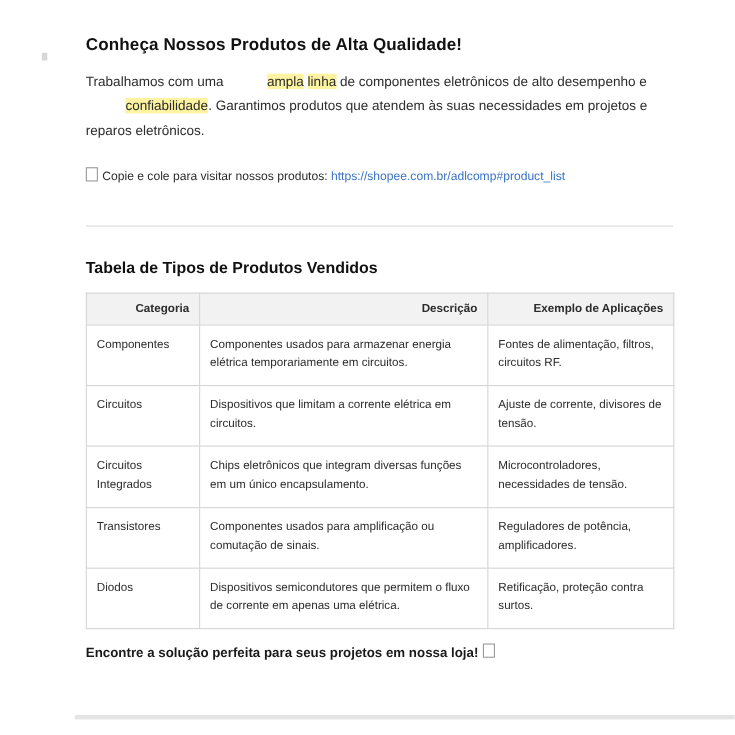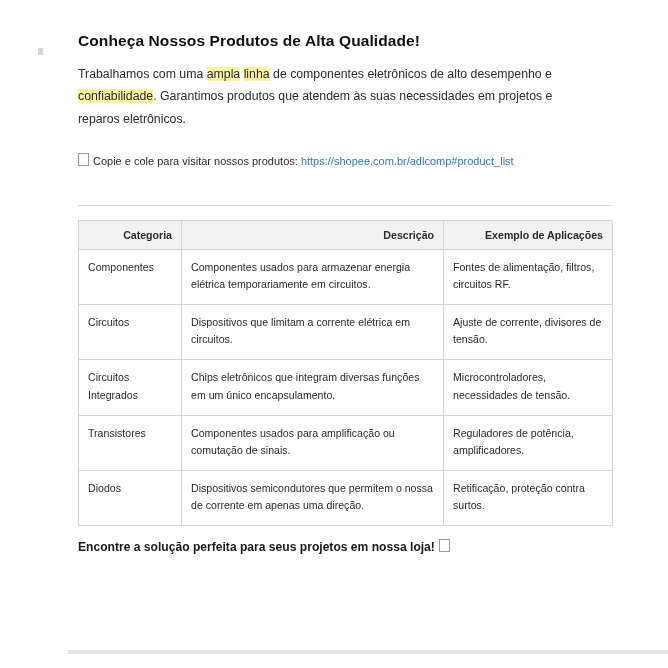--- a/index.html
+++ b/index.html
@@ -45,21 +45,21 @@
     color: #111111;
     letter-spacing: 0.1px;
   }
   .para {
     margin: 13px 0 0 0;
     font-size: 12.3px;
     line-height: 1.82;
     color: #2c2c2c;
     max-width: 515px;
   }
-  .hl-1 { background: #fdf3a0; }
+  .hl-1 { background: #fdf3a0; margin-left: 36px; }
   .hl-2 { background: #fdf3a0; }
   .link-line {
     margin: 22px 0 0 0;
     font-size: 11px;
     line-height: 1.7;
     color: #2c2c2c;
   }
   .glyph-box {
     display: inline-block;
     width: 9px;
@@ -136,20 +136,21 @@
 <div class="page">
 
   <h1 class="doc-title">Conheça Nossos Produtos de Alta Qualidade!</h1>
 
   <p class="para"><span>Trabalhamos com uma </span><span class="hl-1">ampla</span><span> </span><span class="hl-2">linha</span><span> de componentes eletrônicos de alto desempenho e </span><span class="hl-1">confiabilidade</span><span>. Garantimos produtos que atendem às suas necessidades em projetos e reparos eletrônicos.</span></p>
 
   <p class="link-line"><span class="glyph-box"></span><span>Copie e cole para visitar nossos produtos: </span><a class="product-link" href="#">https://shopee.com.br/adlcomp#product_list</a></p>
 
   <hr class="divider">
 
+  <h2 class="table-title">Tabela de Tipos de Produtos Vendidos</h2>
 
   <table class="products">
     <colgroup>
       <col class="col-a">
       <col class="col-b">
       <col class="col-c">
     </colgroup>
     <thead>
       <tr>
         <th>Categoria</th>
@@ -173,21 +174,21 @@
         <td>Chips eletrônicos que integram diversas funções em um único encapsulamento.</td>
         <td>Microcontroladores, necessidades de tensão.</td>
       </tr>
       <tr>
         <td>Transistores</td>
         <td>Componentes usados para amplificação ou comutação de sinais.</td>
         <td>Reguladores de potência, amplificadores.</td>
       </tr>
       <tr>
         <td>Diodos</td>
-        <td>Dispositivos semicondutores que permitem o nossa de corrente em apenas uma direção.</td>
+        <td>Dispositivos semicondutores que permitem o fluxo de corrente em apenas uma elétrica.</td>
         <td>Retificação, proteção contra surtos.</td>
       </tr>
     </tbody>
   </table>
 
   <p class="closing"><span>Encontre a solução perfeita para seus projetos em nossa loja!</span><span class="glyph-box"></span></p>
 
 </div>
 
 <div class="bottom-bar"></div>

